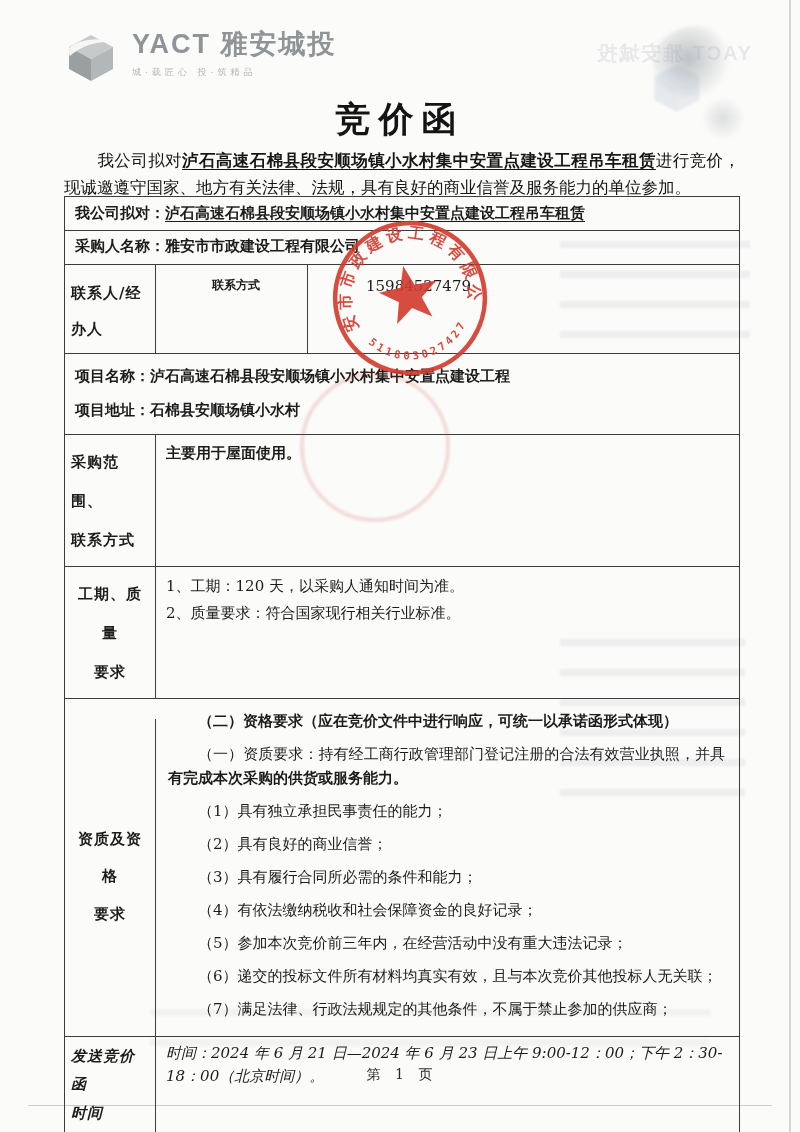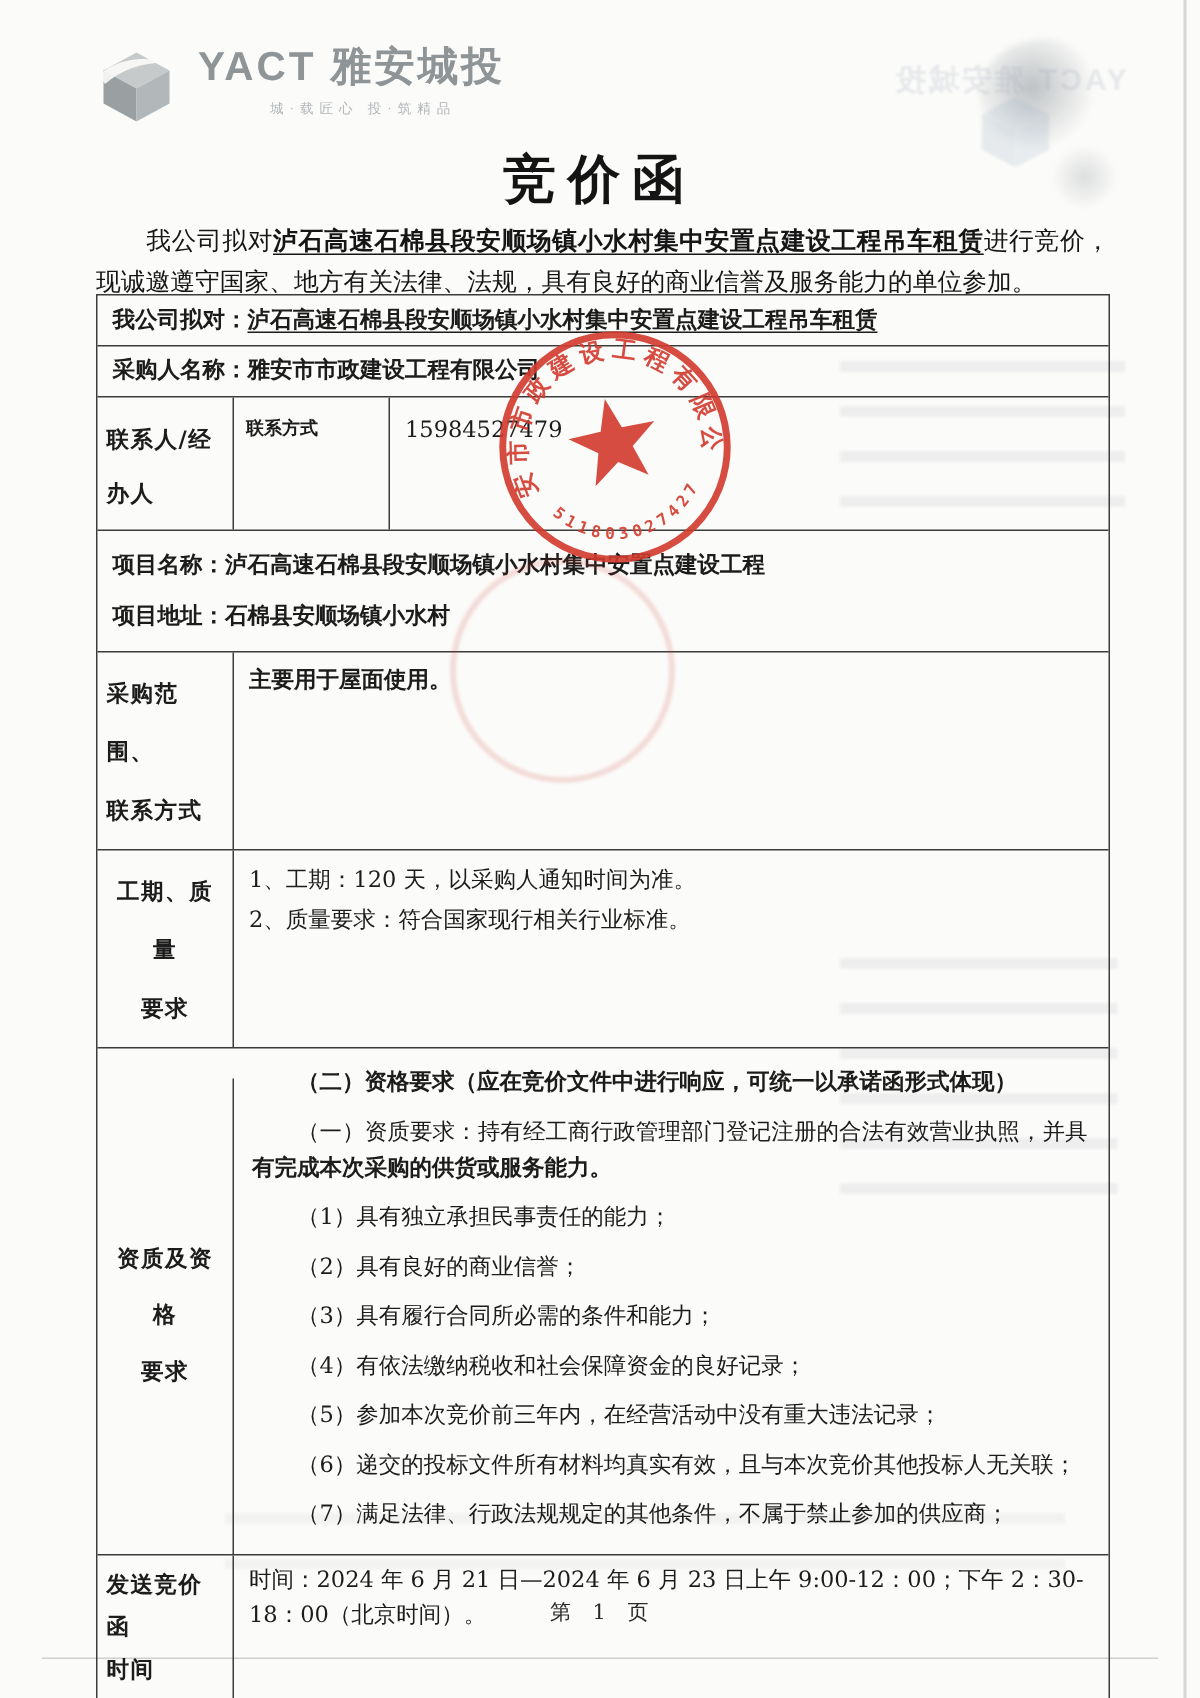--- a/index.html
+++ b/index.html
@@ -27,60 +27,60 @@
     position:absolute; opacity:.09; filter:blur(1.1px);
     background:repeating-linear-gradient(180deg, transparent 0 9px, #6b7280 9px 16px, transparent 16px 30px);
   }
   .g1 { left:560px; top:232px; width:190px; height:110px; }
   .g2 { left:560px; top:630px; width:185px; height:170px; }
   .g3 { left:150px; top:1000px; width:560px; height:46px; opacity:.06; }
   
   .header { position:absolute; left:64px; top:30px; display:flex; align-items:flex-start; gap:14px; }
   .logo-text-en { font-family:"Liberation Sans", sans-serif; font-weight:bold; font-size:27px;
                   color:#8f9497; letter-spacing:2px; line-height:1.1; }
-  .logo-tagline { font-family:Liberation Serif, serif; font-size:9px; color:#b2b6b9;
-                  letter-spacing:4px; margin-top:6px;margin-left:48px; }
+  .logo-tagline { font-family:Liberation Sans, sans-serif; font-size:9px; color:#b2b6b9;
+                  letter-spacing:4px; margin-top:6px; }
   
   .title { position:absolute; left:0; top:96px; width:800px; text-align:center;
            font-size:35px; font-weight:bold; letter-spacing:8px; color:#141414;
            font-family:"Liberation Sans", sans-serif; }
   .intro { position:absolute; left:64px; top:148px; width:676px; font-size:16.5px;
            line-height:1.62; text-align:justify; color:#161616; }
   .intro-indent { display:inline-block; width:2em; }
   .u { text-decoration:underline; text-underline-offset:3px; }
   
   .doc-table { position:absolute; left:64px; top:196px; width:676px; border:1.6px solid #3c3c3c; }
   .trow { display:flex; border-bottom:1.4px solid #3c3c3c; background:transparent; }
   .trow:last-child { border-bottom:none; }
   .lab { width:91px; flex:0 0 91px; border-right:1.4px solid #3c3c3c; font-weight:bold;
          font-size:15px; padding:6px 6px; white-space:pre-line; letter-spacing:1px; }
   .lab.center { display:flex; align-items:center; justify-content:center; text-align:center; }
   .val { flex:1 1 auto; padding:6px 10px; font-size:15px; }
   .r1 { min-height:33px; } .r1 .full { padding:7px 10px; font-size:15px; }
   .r2 { min-height:34px; }
-  .r3 { min-height:68px; }
+  .r3 { min-height:68px;gap:48px; }
   .r3 .cell-name { flex:0 0 175px; border-right:1.4px solid #3c3c3c; padding:12px 10px; font-size:15px; }
   .r3 .cell-mlabel { flex:0 0 104px; border-right:1.4px solid #3c3c3c; padding:12px 8px;
                      font-weight:bold; font-size:12px; }
   .r3 .cell-phone { flex:1 1 auto; padding:12px 10px; font-size:15px;
                     font-family:"DejaVu Serif", serif; }
   .r3 .lab { line-height:2.4; padding-top:10px; }
   .r4 { min-height:72px; } .r4 .val div { line-height:2.25; font-weight:bold; }
   .r4 .lab { padding-top:10px; }
   .r5 { min-height:62px; } .r5 .lab { line-height:2.6; padding-top:8px; }
   .r5 .val { font-weight:bold; padding-top:9px; }
   .r6 { min-height:65px; } .r6 .lab { line-height:2.6; padding-top:8px; text-align:center; }
   .r6 .val div { line-height:1.85; }
   .r7 { min-height:336px; }
   .r7 .lab { line-height:2.5;margin-top:20px; }
   .r7 .val { padding:10px 14px 6px 12px; }
   .r7 .val p { line-height:24px; margin-bottom:9px; text-align:justify; }
   .r7 .val .ind { text-indent:2em; }
   .bold { font-weight:bold; }
-  .r8 { min-height:51px; } .r8 .lab { line-height:1.9; padding-top:5px; }
+  .r8 { min-height:51px;font-style:italic; } .r8 .lab { line-height:1.9; padding-top:5px; }
   .r8 .val { line-height:1.55; padding-top:5px; }
   
   .footer { position:absolute; left:2px; top:1066px; width:800px; text-align:center;
             font-size:14px; letter-spacing:5px; color:#2a2a2a; }
   
   .seal { position:absolute; left:328px; top:216px; width:164px; height:164px;
           transform:rotate(-12deg); opacity:.9; pointer-events:none; }
   .seal2 { position:absolute; left:300px; top:372px; width:150px; height:150px;
            border:4px solid rgba(205,60,48,.16); border-radius:50%; filter:blur(1px);
            pointer-events:none; }

